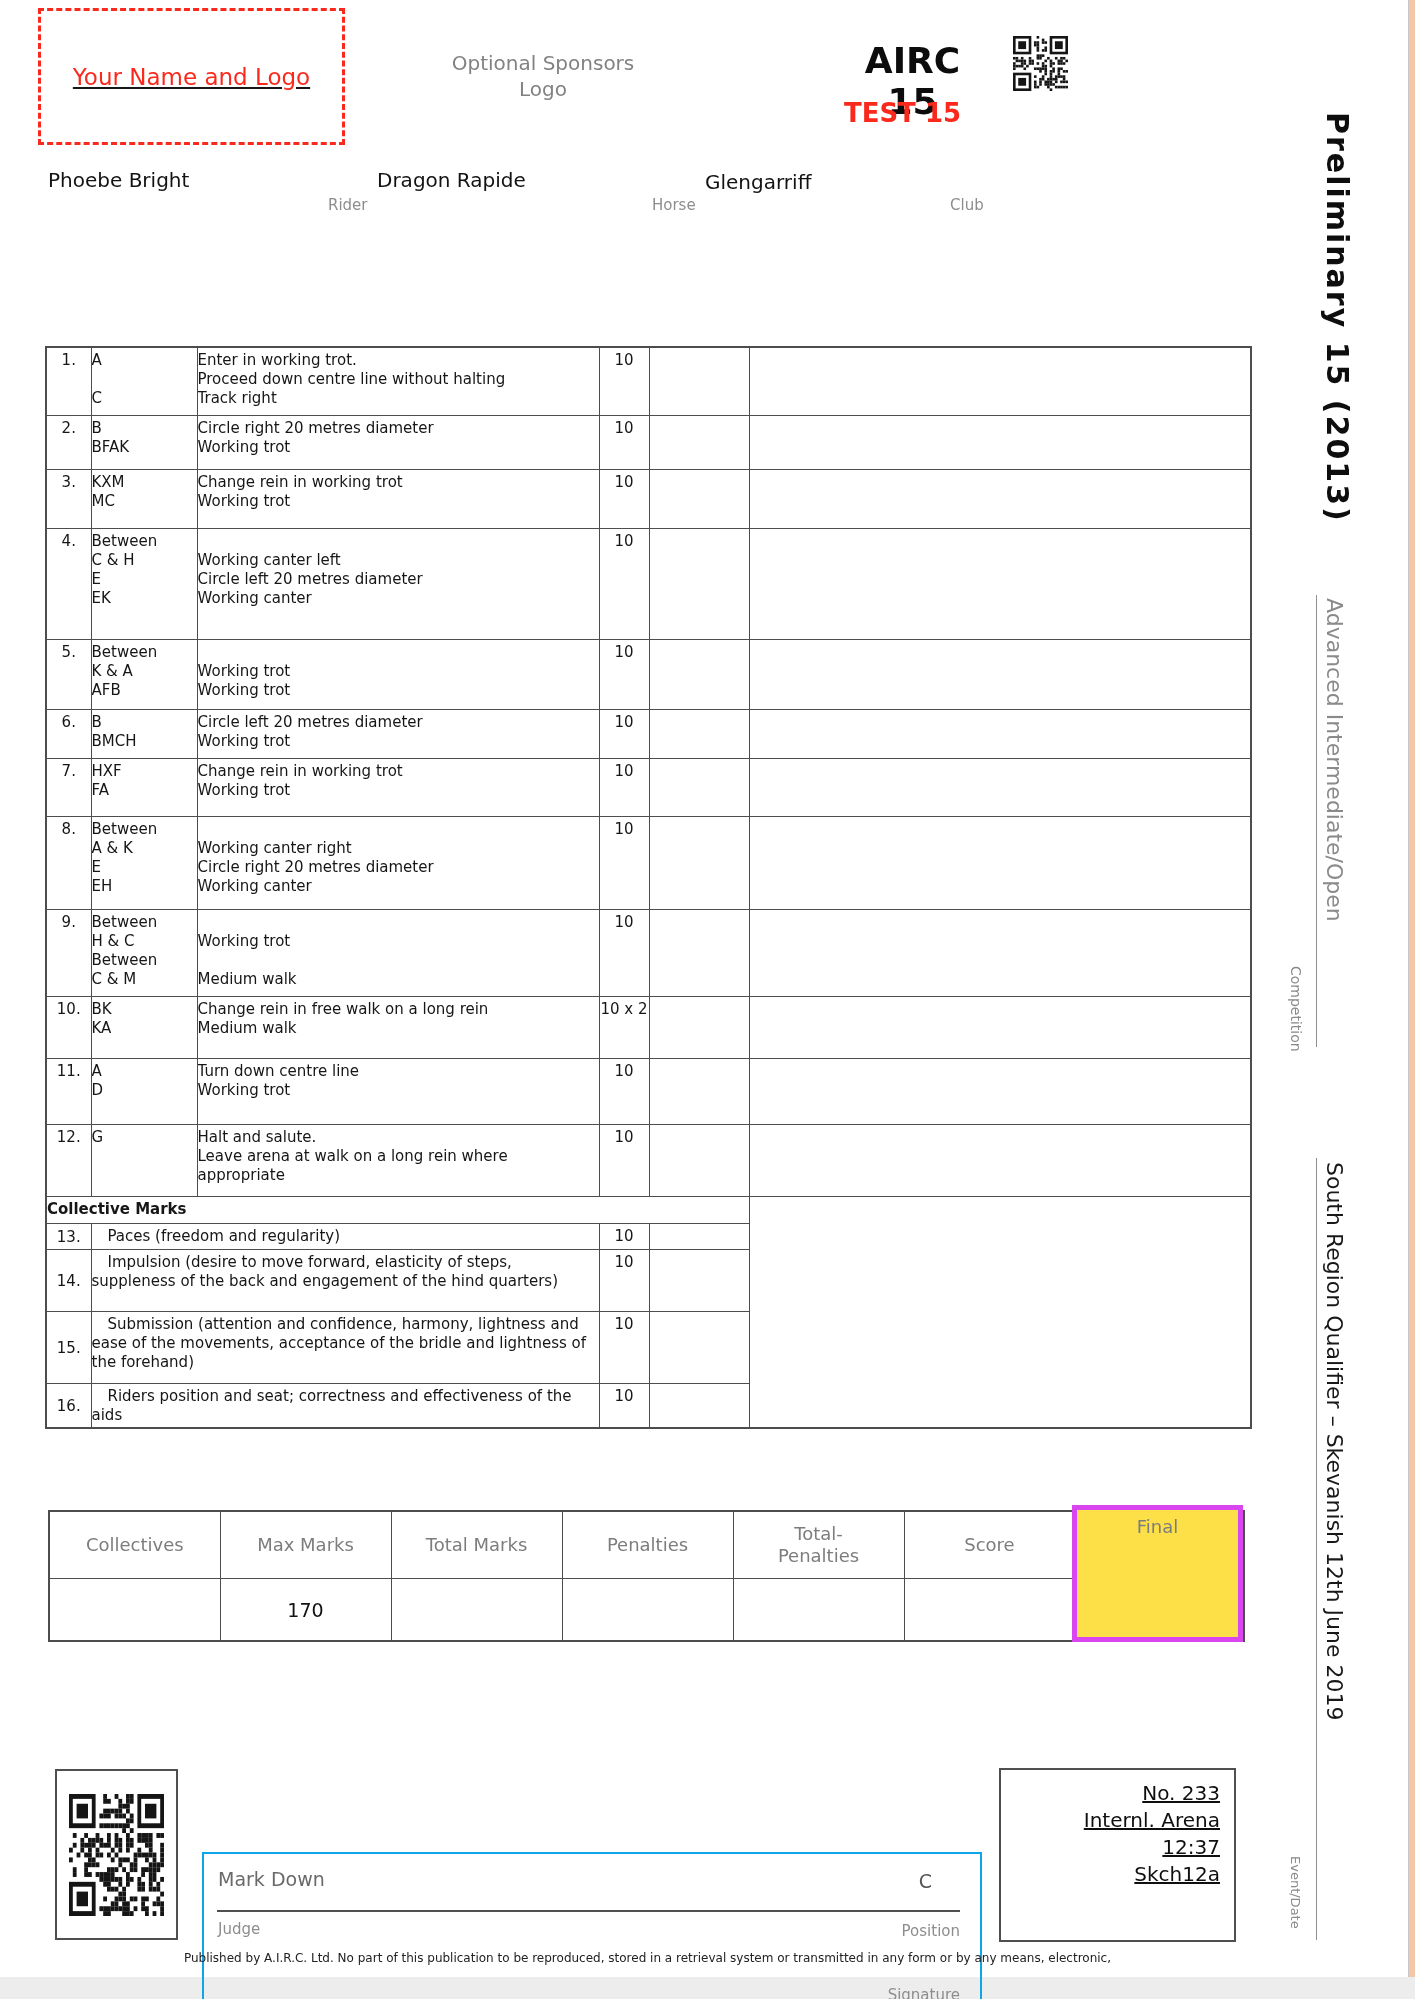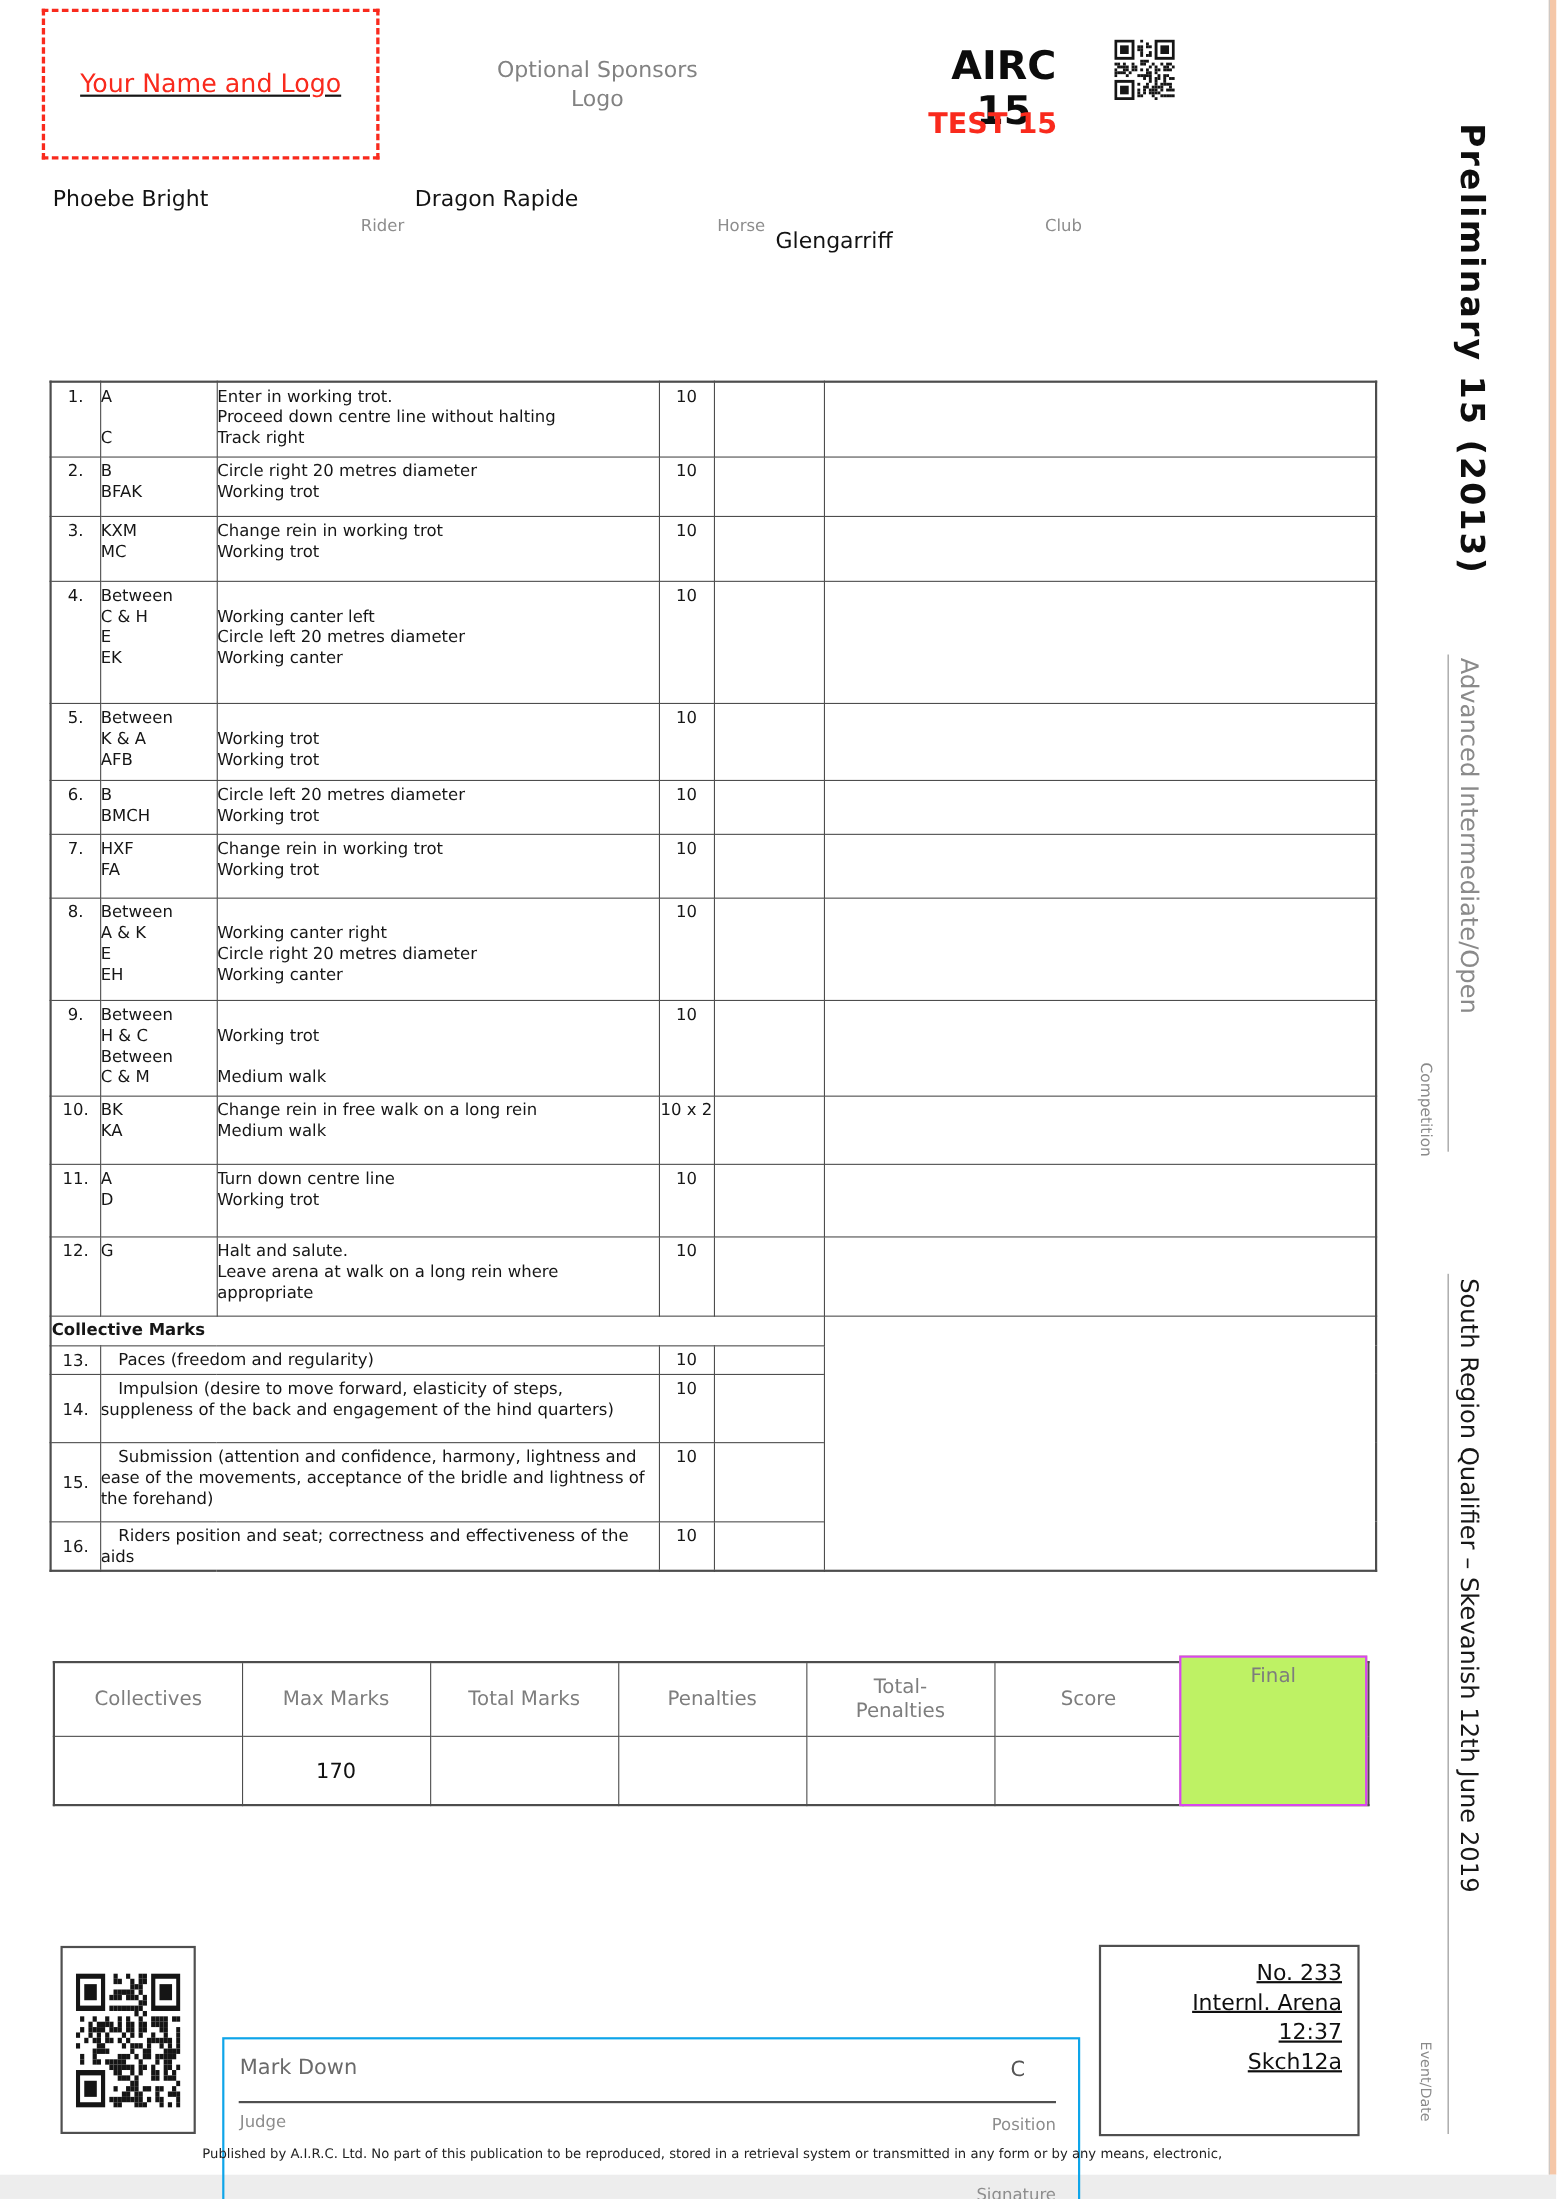--- a/index.html
+++ b/index.html
@@ -47,22 +47,22 @@
   td.coll-head{font-weight:bold;font-size:16px;padding-left:35px;vertical-align:middle;padding-top:0;}
   td.coll-desc{padding:2px 6px 2px 8px;vertical-align:middle;text-indent:16px;font-size:14.5px;line-height:18.5px;}
   .ln{white-space:nowrap;}
 
   
   table.summary{position:absolute;left:48px;top:1510px;border-collapse:collapse;table-layout:fixed;width:1195px;
                 border:2px solid #4d4d4d;}
   table.summary td{border:1px solid #4d4d4d;text-align:center;vertical-align:middle;}
   table.summary tr.hd td{color:#7d7d7d;font-size:18px;line-height:22px;height:64px;white-space:pre-line;}
   table.summary tr.vl td{font-size:19px;color:#111;height:59px;}
-  .final-box{position:absolute;left:1072px;top:1505px;width:171px;height:137px;border:2px solid #d946ef;
-             background:#bef264;box-sizing:border-box;text-align:center;}
+  .final-box{position:absolute;left:1072px;top:1505px;width:171px;height:137px;border:5px solid #d946ef;
+             background:#fde047;box-sizing:border-box;text-align:center;}
   .final-box span{display:inline-block;margin-top:6px;color:#7d7d7d;font-size:18px;}
 
   
   .qr-box{position:absolute;left:55px;top:1769px;width:123px;height:171px;border:2px solid #4f4f4f;
           box-sizing:border-box;display:flex;align-items:center;justify-content:center;}
   .qr-bottom{width:95px;height:122px;}
   .judge-box{position:absolute;left:202px;top:1852px;width:780px;height:174px;border:2px solid #0ea5e9;box-sizing:border-box;}
   .judge-name{position:absolute;left:14px;top:14px;font-size:19px;color:#6a6a6a;}
   .judge-pos{position:absolute;right:48px;top:16px;font-size:19px;color:#555;}
   .judge-line{position:absolute;left:13px;right:20px;top:56px;height:2px;background:#4f4f4f;}
@@ -214,21 +214,21 @@
         <rect x="0" y="14" width="7" height="7" fill="#151515"></rect>
         <rect x="1" y="15" width="5" height="5" fill="#fff"></rect>
         <rect x="2" y="16" width="3" height="3" fill="#151515"></rect>
       </svg>
     </div>
 
   <div class="val" style="left:48px;top:168px;">Phoebe Bright</div>
   <div class="lbl" style="left:328px;top:196px;">Rider</div>
   <div class="val" style="left:377px;top:168px;">Dragon Rapide</div>
   <div class="lbl" style="left:652px;top:196px;">Horse</div>
-  <div class="val" style="left:705px;top:170px;margin-top:36px;">Glengarriff</div>
+  <div class="val" style="left:705px;top:170px;">Glengarriff</div>
   <div class="lbl" style="left:950px;top:196px;">Club</div>
 
   <div class="vert prelim">Preliminary 15 (2013)</div>
   <div class="vrule vrule-a"></div>
   <div class="vert advanced">Advanced Intermediate/Open</div>
   <div class="vert competition">Competition</div>
   <div class="vrule vrule-b"></div>
   <div class="vert south">South Region Qualifier – Skevanish 12th June 2019</div>
   <div class="vert eventdate">Event/Date</div>
   <div class="edge-strip"></div>

